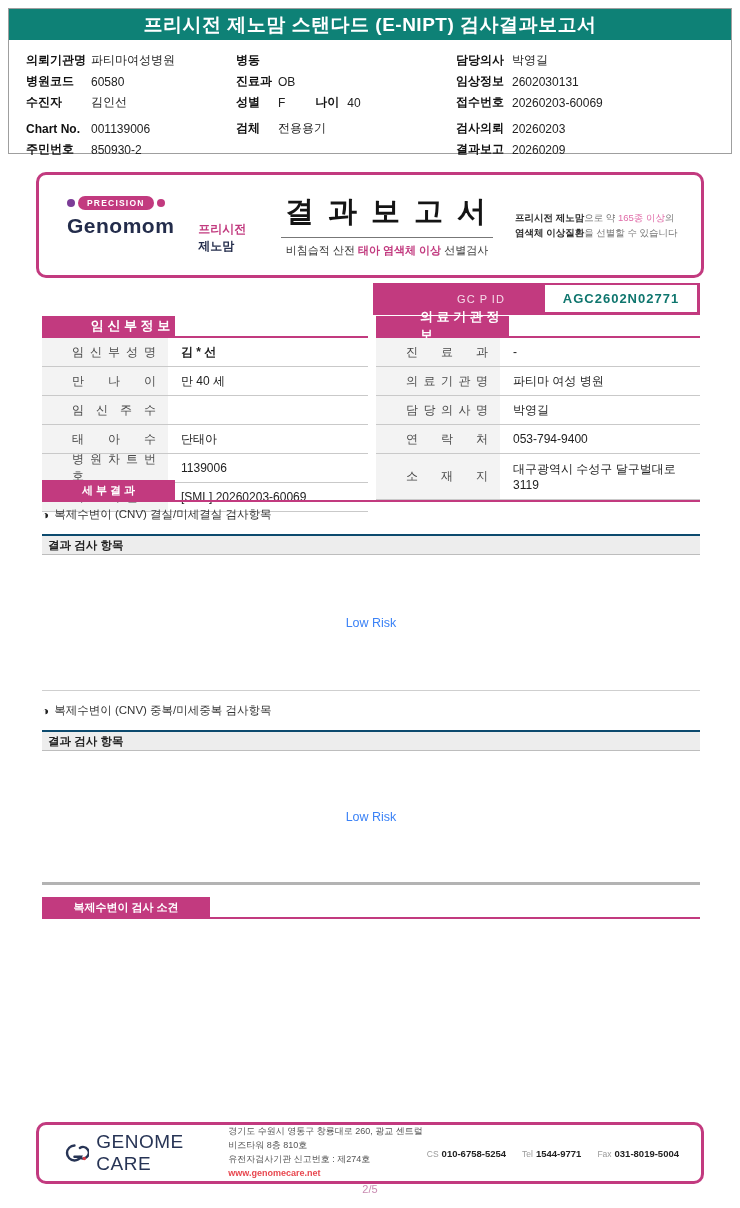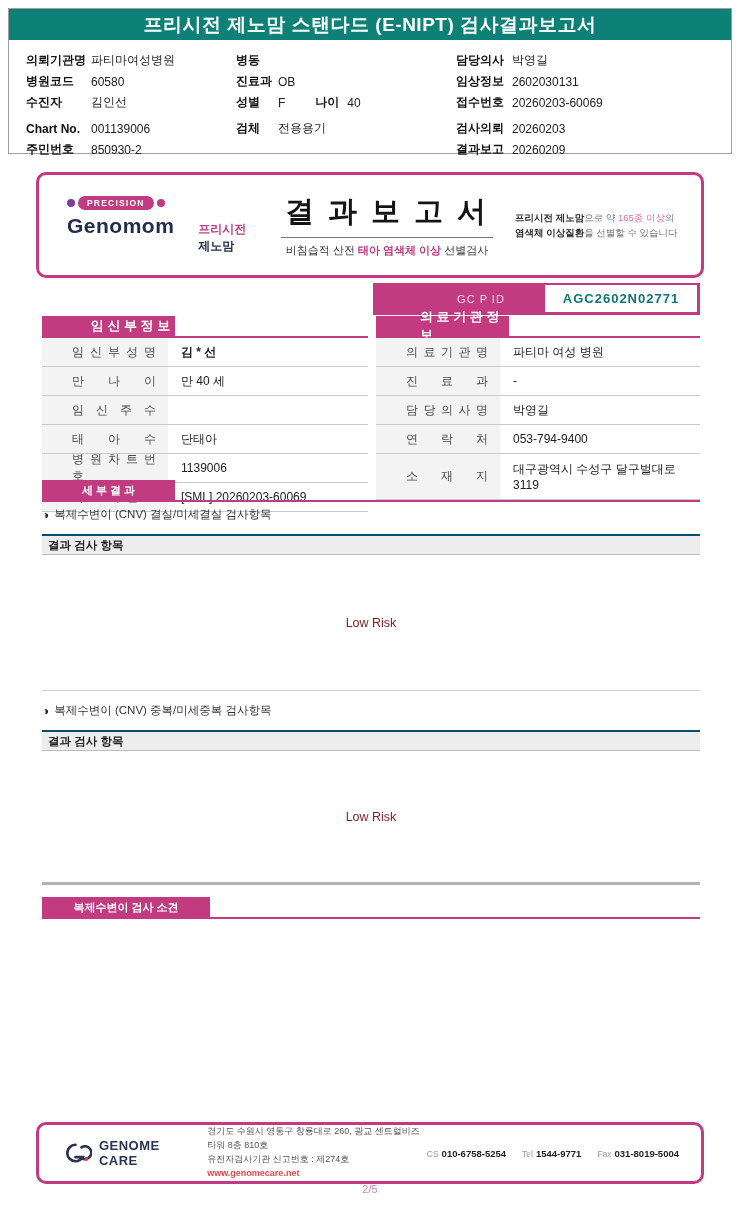--- a/index.html
+++ b/index.html
@@ -75,26 +75,26 @@
   .rs1 { top:503px; height:188px; border-bottom:1px solid #cfcfcf; }
   .rs2 { top:695px; height:190px; border-bottom:3px solid #b3b3b3; }
   .rs-heading { display:flex; align-items:center; gap:5px; margin-top:4px;
     font-size:11.5px; color:#333; }
   .rs2 .rs-heading { margin-top:8px; }
   .rs-icon { font-size:12px; color:#222; line-height:1; }
   .rs-bar { margin-top:12px; background:#ededed; border-top:2px solid #0c4a6e;
     border-bottom:1px solid #bdbdbd; height:21px; display:flex; align-items:center;
     padding-left:6px; font-weight:bold; font-size:11.5px; color:#222; }
   .rs-result { flex:1; display:flex; align-items:center; justify-content:center;
-    color:#7f1d1d; font-size:12.5px; }
+    color:#3b82f6; font-size:12.5px; }
   
   .footer-box { position:absolute; left:36px; top:1122px; width:668px; height:62px;
     border:3px solid #C23A7F; border-radius:10px; display:flex; align-items:center; background:#fff; }
   .f-logo { display:flex; align-items:center; gap:7px; margin-left:26px; }
-  .f-brand { font-size:13px; font-weight:700; color:#273455; letter-spacing:0.5px; }
+  .f-brand { font-size:19px; font-weight:400; color:#273455; letter-spacing:0.5px; }
   .f-addr { margin-left:26px; font-size:9px; color:#555; line-height:1.55; }
   .f-link { color:#E8474F; font-weight:bold; }
   .f-contact { margin-left:auto; margin-right:22px; font-size:9.5px; display:flex; gap:16px;
     align-items:center; white-space:nowrap; }
   .f-pair .lbl { color:#9a9a9a; margin-right:3px; font-size:8.5px; }
   .f-pair .num { font-weight:bold; color:#222; }
   .page-number { position:absolute; top:1183px; left:0; width:100%; text-align:center;
     color:#C98BB1; font-size:11px; }
 </style>
 </head>
@@ -240,29 +240,29 @@
     <div class="it-value">[SML] 20260203-60069</div>
   </div>
 </div>
 
 <div class="info-table it-right">
   <div class="it-head-row">
     <div class="it-badge">의 료 기 관 정 보</div>
   </div>
   <div class="it-row">
     <div class="it-label">
+        <span>진 료 과</span>
+      </div>
+    <div class="it-value">-</div>
+  </div>
+  <div class="it-row">
+    <div class="it-label">
         <span>의 료 기 관 명</span>
       </div>
     <div class="it-value">파티마 여성 병원</div>
-  </div>
-  <div class="it-row">
-    <div class="it-label">
-        <span>진 료 과</span>
-      </div>
-    <div class="it-value">-</div>
   </div>
   <div class="it-row">
     <div class="it-label">
         <span>담 당 의 사 명</span>
       </div>
     <div class="it-value">박영길</div>
   </div>
   <div class="it-row">
     <div class="it-label">
         <span>연 락 처</span>

